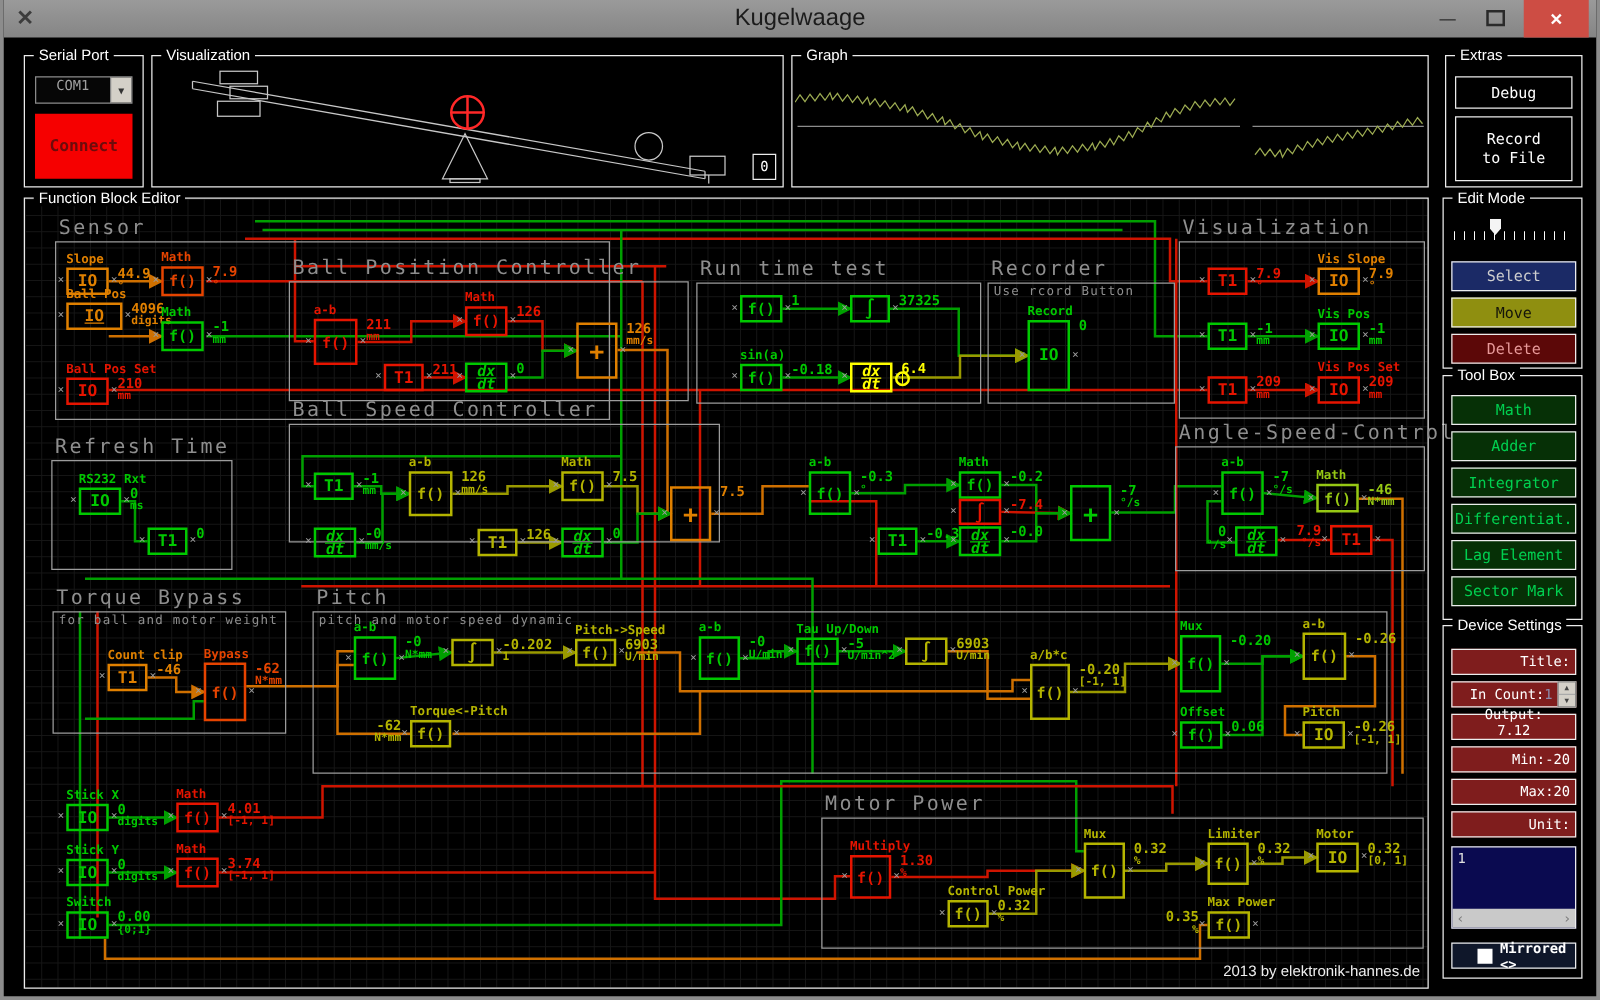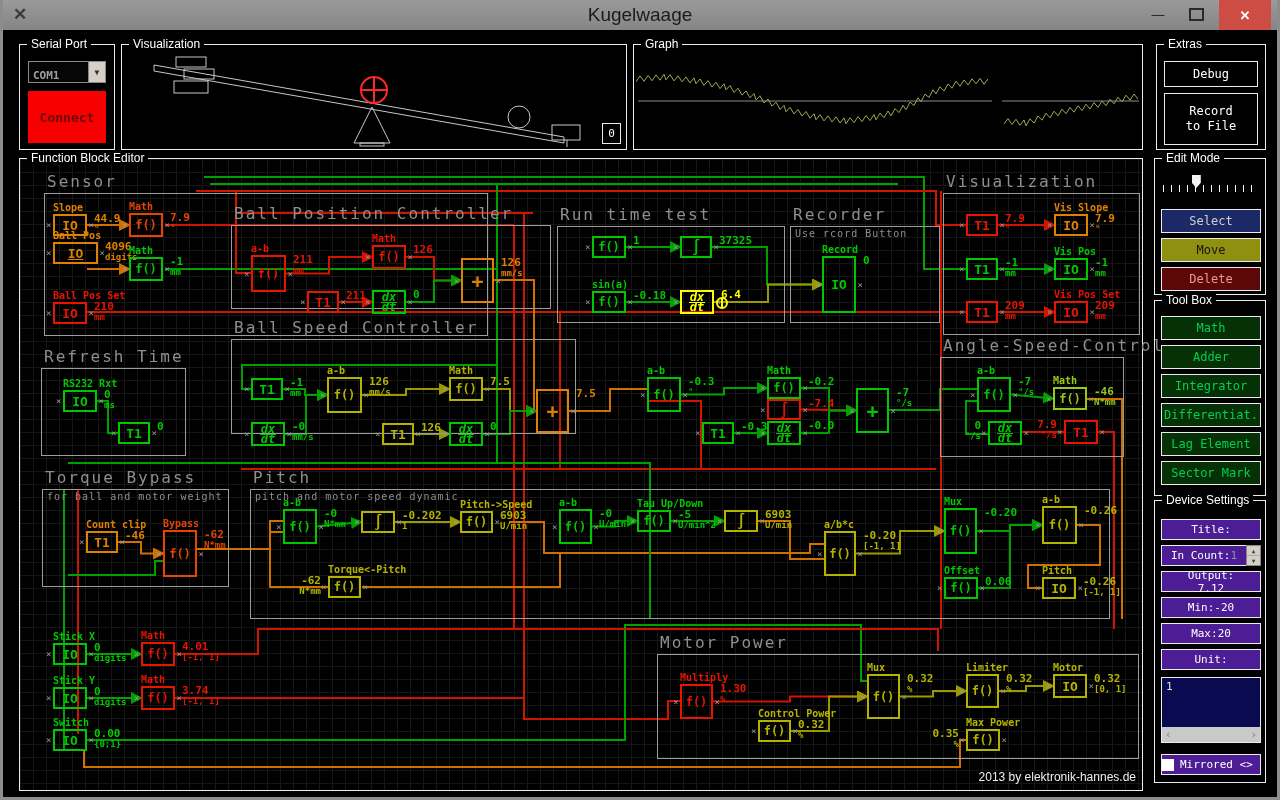--- a/index.html
+++ b/index.html
@@ -16,21 +16,21 @@
   .btn-min{right:104px;width:30px;}
   .btn-max{right:66px;width:30px;}
   .btn-max .sq{width:11px;height:9px;border:2px solid #2a2a2a;}
   .btn-close{right:6px;width:52px;height:30px;background:#cd4d44;color:#fff;font-size:13px;font-weight:bold;}
   
   .group{position:absolute;border:1px solid #ececec;box-sizing:border-box;}
   .glabel{position:absolute;top:-8px;left:7px;background:#000;padding:0 4px;color:#fff;
           font-family:"Liberation Sans",sans-serif;font-size:12px;white-space:nowrap;}
   
   .combo{position:absolute;left:8px;top:16px;width:78px;height:22px;background:#060606;border:1px solid #8a8a8a;
-         color:#a0a0a0;font-size:11px;display:flex;align-items:flex-end;padding-left:4px;box-sizing:border-box;font-weight:bold;}
+         color:#a0a0a0;font-size:11px;display:flex;align-items:flex-start;padding-left:16px;box-sizing:border-box;}
   .combo .dd{position:absolute;right:0;top:0;width:16px;height:100%;background:#d4d0c8;color:#333;
              display:flex;align-items:center;justify-content:center;font-size:8px;border-left:1px solid #888;}
   .connect-btn{position:absolute;left:8px;top:46px;width:78px;height:52px;background:#f60000;color:#6d0b0b;
                font-size:13px;font-weight:bold;display:flex;align-items:center;justify-content:center;}
   .btn-dark{background:#000;border:1px solid #ececec;color:#fff;font-size:12px;
             display:flex;flex-direction:column;align-items:center;justify-content:center;text-align:center;
             position:absolute;box-sizing:border-box;line-height:15px;}
   .counter-box{position:absolute;right:5px;bottom:5px;width:17px;height:19px;background:#000;border:1px solid #ececec;
                color:#fff;font-size:11px;display:flex;align-items:center;justify-content:center;}
   
@@ -57,35 +57,35 @@
   .blk .px{position:absolute;color:#9a9a9a;font-size:9px;top:50%;transform:translateY(-55%);font-weight:normal;}
   .blk .px.l{left:-9px;} .blk .px.r{right:-9px;}
   .frac{display:flex;flex-direction:column;align-items:center;font-size:9px;line-height:9px;font-style:italic;}
   .frac .ft{border-bottom:1px solid currentColor;padding:0 1px;}
   .selcirc{position:absolute;right:-16px;top:5px;width:8px;height:8px;border:2px solid #ffff00;border-radius:50%;
            background:linear-gradient(to right,transparent 42%,#ffff00 42%,#ffff00 58%,transparent 58%);}
   
   .side-btn{position:absolute;left:6px;width:100px;height:24px;border:1px solid #ececec;box-sizing:border-box;
             display:flex;align-items:center;justify-content:center;font-size:12px;}
   .tool-btn{background:#063006;color:#00d050;}
-  .field{position:absolute;left:6px;width:100px;height:21px;background:#4c1d95;border:1px solid #ececec;
+  .field{position:absolute;left:6px;width:100px;height:21px;background:#7f1d1d;border:1px solid #ececec;
          box-sizing:border-box;color:#fff;font-size:11px;display:flex;align-items:center;
-         justify-content:center;padding:0 4px;}
+         justify-content:flex-end;padding:0 4px;}
   .field .fv{color:#fff;} .field .fv.dim{color:#8d8dac;}
   .spinner{position:absolute;right:-1px;top:-1px;width:15px;height:21px;background:#d4d0c8;border:1px solid #888;
            box-sizing:border-box;display:flex;flex-direction:column;}
   .spinner span{flex:1;display:flex;align-items:center;justify-content:center;font-size:6px;color:#444;border-bottom:1px solid #aaa;}
   .spinner span:last-child{border-bottom:none;}
   .listbox{position:absolute;left:6px;width:100px;background:#0a0a50;border:1px solid #ececec;box-sizing:border-box;}
   .listbox .li{color:#e0e0e0;font-size:11px;padding:2px 4px;}
   .hscroll{position:absolute;left:0;bottom:0;width:100%;height:15px;background:#c9c9c9;display:flex;
            justify-content:space-between;align-items:center;}
   .hscroll span{color:#7a7a7a;font-size:11px;padding:0 3px;}
-  .mirrored{position:absolute;left:6px;width:100px;height:21px;background:#4c1d95;border:1px solid #ececec;
-            box-sizing:border-box;display:flex;align-items:center;color:#fff;font-size:11px;gap:6px;padding-left:0;}
+  .mirrored{position:absolute;left:6px;width:100px;height:21px;background:#0f172a;border:1px solid #ececec;
+            box-sizing:border-box;display:flex;align-items:center;color:#fff;font-size:11px;gap:6px;padding-left:20px;font-weight:bold;}
   .chk{width:12px;height:12px;background:#fff;flex:none;}
   
   .slider{position:absolute;left:8px;top:16px;width:96px;height:20px;}
   .slider .ticks{position:absolute;left:0;top:10px;width:100%;height:7px;
      background-image:repeating-linear-gradient(90deg,#fff 0 1px,transparent 1px 8px);}
   .slider .thumb{position:absolute;top:0;width:9px;height:13px;background:#f4f4f4;
      clip-path:polygon(0 0,100% 0,100% 60%,50% 100%,0 60%);}
 </style>
 </head>
 <body>
@@ -257,40 +257,40 @@
         <polyline points="67,539 121,539" fill="none" stroke="#00a000" stroke-width="2" marker-end="url(#m-g)"></polyline>
         <polyline points="693,542.5 770,542.5 770,537.5 847,537.5" fill="none" stroke="#cf1400" stroke-width="2" marker-end="url(#m-r)"></polyline>
         <polyline points="771,572 809,572 809,537.5 847,537.5" fill="none" stroke="#9a9a00" stroke-width="2" marker-end="url(#m-y)"></polyline>
         <polyline points="880,537.5 913,537.5 913,532 946,532" fill="none" stroke="#9a9a00" stroke-width="2" marker-end="url(#m-y)"></polyline>
         <polyline points="979,532 1006,532 1006,527 1033,527" fill="none" stroke="#9a9a00" stroke-width="2" marker-end="url(#m-y)"></polyline>
       </svg>
     <span class="credit">2013 by elektronik-hannes.de</span>
   <div class="sec" style="left: 24px; top: 34px; width: 444px; height: 143px;">
         <div class="st">Sensor</div>
       </div>
-      <div class="sec" style="left: 211px; top: 66px; width: 320px; height: 84px;">
+      <div class="sec" style="left: 211px; top: 66px; width: 320px; height: 96px;">
         <div class="st">Ball Position Controller</div>
       </div>
       <div class="sec" style="left: 537px; top: 67px; width: 228px; height: 97px;">
         <div class="st">Run time test</div>
       </div>
       <div class="sec" style="left: 770px; top: 67px; width: 150px; height: 97px;">
         <div class="st">Recorder</div>
         <div class="ss">Use rcord Button</div>
       </div>
       <div class="sec" style="left: 923px; top: 34px; width: 197px; height: 142px;">
         <div class="st">Visualization</div>
       </div>
       <div class="sec" style="left: 21px; top: 209px; width: 145px; height: 88px;">
         <div class="st">Refresh Time</div>
       </div>
       <div class="sec" style="left: 211px; top: 180px; width: 345px; height: 95px;">
         <div class="st">Ball Speed Controller</div>
       </div>
-      <div class="sec" style="left: 920px; top: 198px; width: 184px; height: 100px; padding-left: 38px;">
+      <div class="sec" style="left: 920px; top: 198px; width: 200px; height: 100px; padding-left: 38px;">
         <div class="st">Angle-Speed-Control</div>
       </div>
       <div class="sec" style="left: 22px; top: 330px; width: 187px; height: 98px;">
         <div class="st">Torque Bypass</div>
         <div class="ss">for ball and motor weight</div>
       </div>
       <div class="sec" style="left: 230px; top: 330px; width: 860px; height: 130px;">
         <div class="st">Pitch</div>
         <div class="ss">pitch and motor speed dynamic</div>
       </div>

